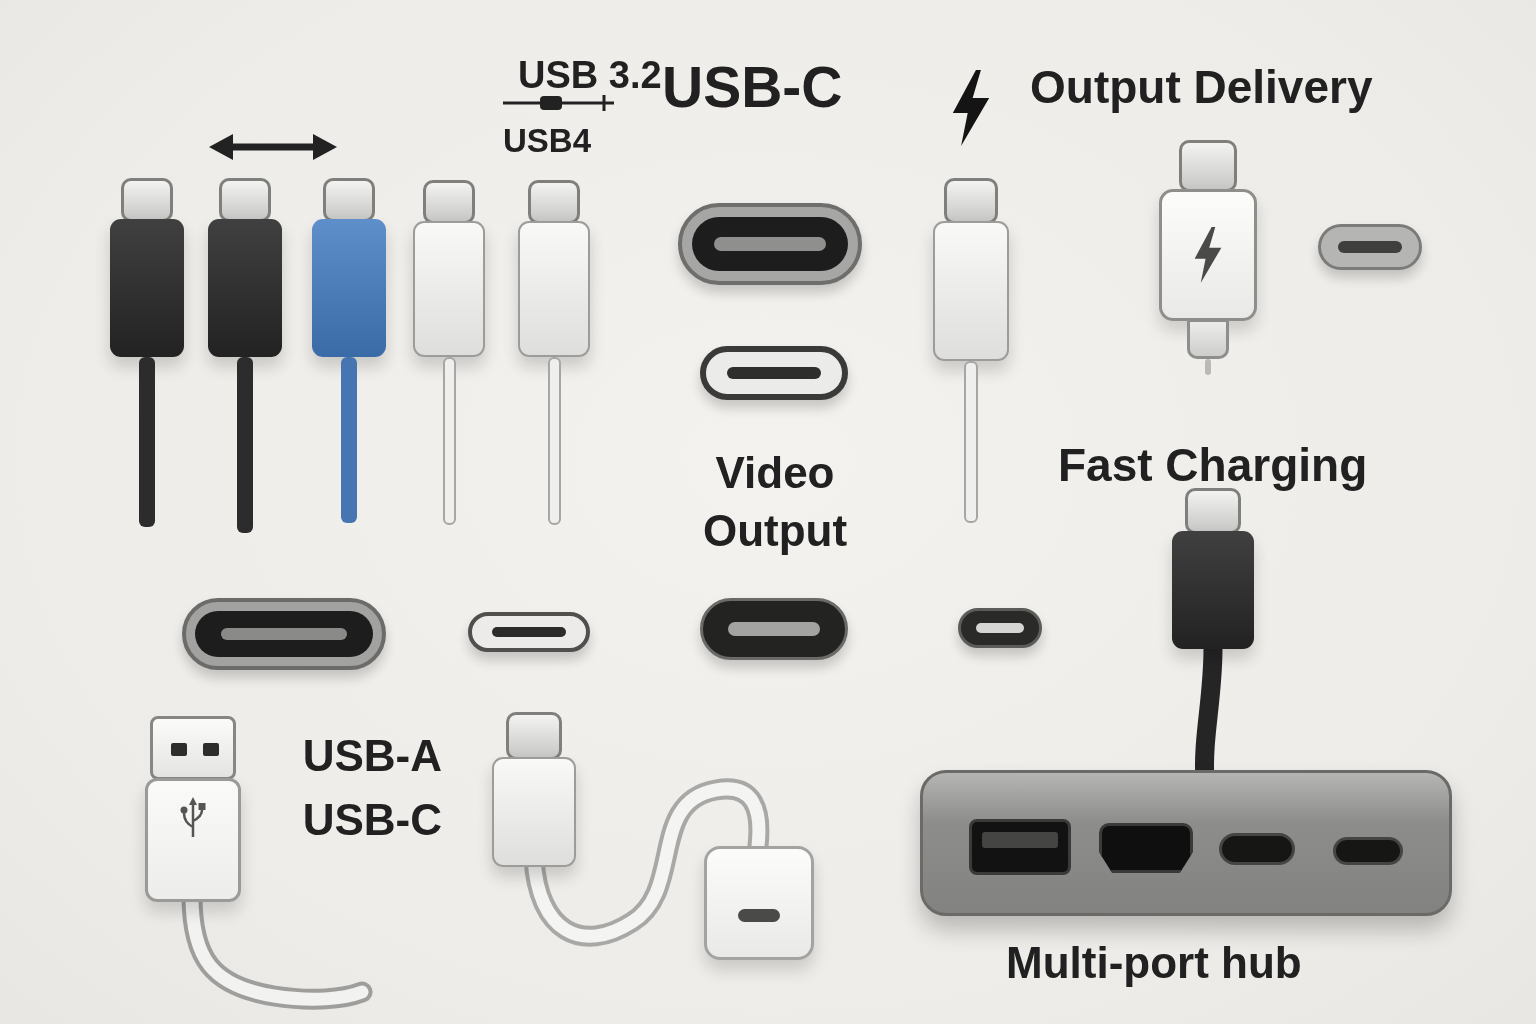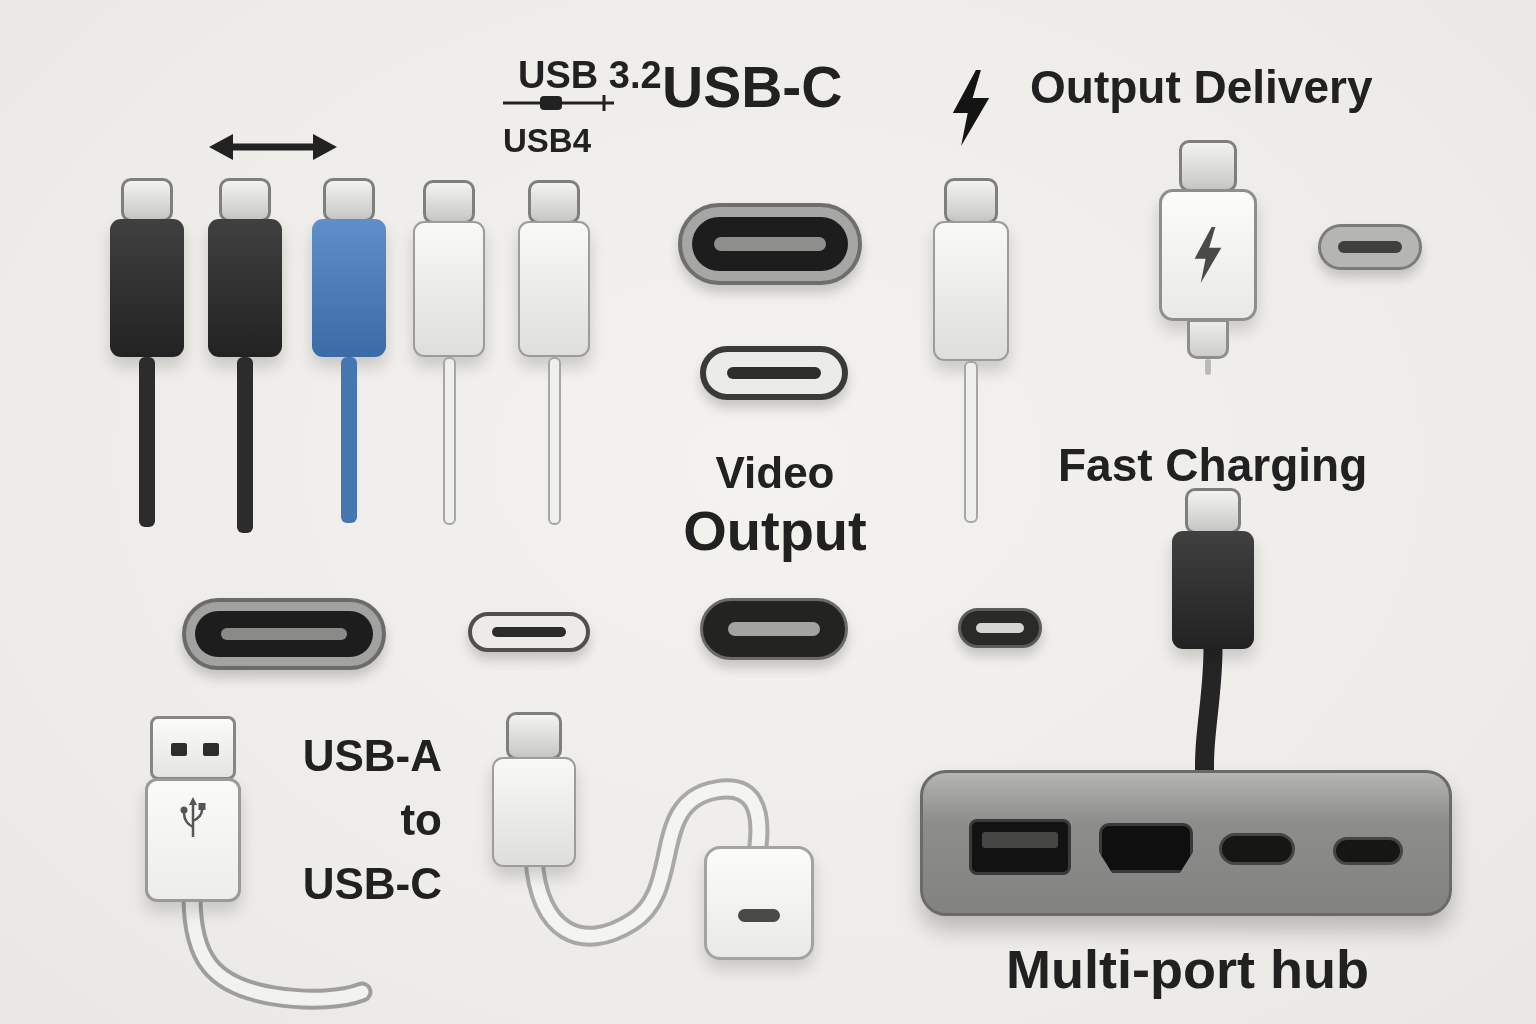--- a/index.html
+++ b/index.html
@@ -86,32 +86,31 @@
 
   <div class="h" style="left:662px;top:54px;font-size:57px;">USB-C</div>
 
   <svg style="position:absolute;left:944px;top:70px;" width="54" height="76" viewBox="0 0 56 92">
     <polygon points="34,0 6,52 24,52 16,92 50,34 30,34 40,0" fill="#141414"></polygon>
   </svg>
   <div class="h" style="left:1030px;top:60px;font-size:46px;">Output Delivery</div>
 
   <div style="position:absolute;left:678px;top:444px;width:194px;text-align:center;line-height:58px;">
     <div class="h" style="position:static;font-size:44px;">Video</div>
-    <div class="h" style="position:static;font-size:56px;">Output</div>
+    <div class="h" style="position:static;font-size:44px;">Output</div>
   </div>
 
   <div class="h" style="left:1058px;top:410px;font-size:46px;margin-top:28px;">Fast Charging</div>
 
   <div style="position:absolute;left:252px;top:724px;width:190px;text-align:right;line-height:64px;">
     <div class="h" style="position:static;font-size:44px;">USB-A</div>
-    <div class="h" style="position:static;font-size:44px;">to</div>
     <div class="h" style="position:static;font-size:44px;">USB-C</div>
   </div>
 
-  <div class="h" style="left:1006px;top:938px;font-size:54px;">Multi-port hub</div>
+  <div class="h" style="left:1006px;top:938px;font-size:44px;">Multi-port hub</div>
 
   <div class="connector dark" style="left:110px;top:178px;">
     <div class="tip" style="width:52px;height:44px;"></div>
     <div class="cbody" style="width:74px;height:138px;"></div>
     <div class="cable" style="width:16px;height:170px;"></div>
   </div>
   <div class="connector dark" style="left:208px;top:178px;">
     <div class="tip" style="width:52px;height:44px;"></div>
     <div class="cbody" style="width:74px;height:138px;"></div>
     <div class="cable" style="width:16px;height:176px;"></div>

